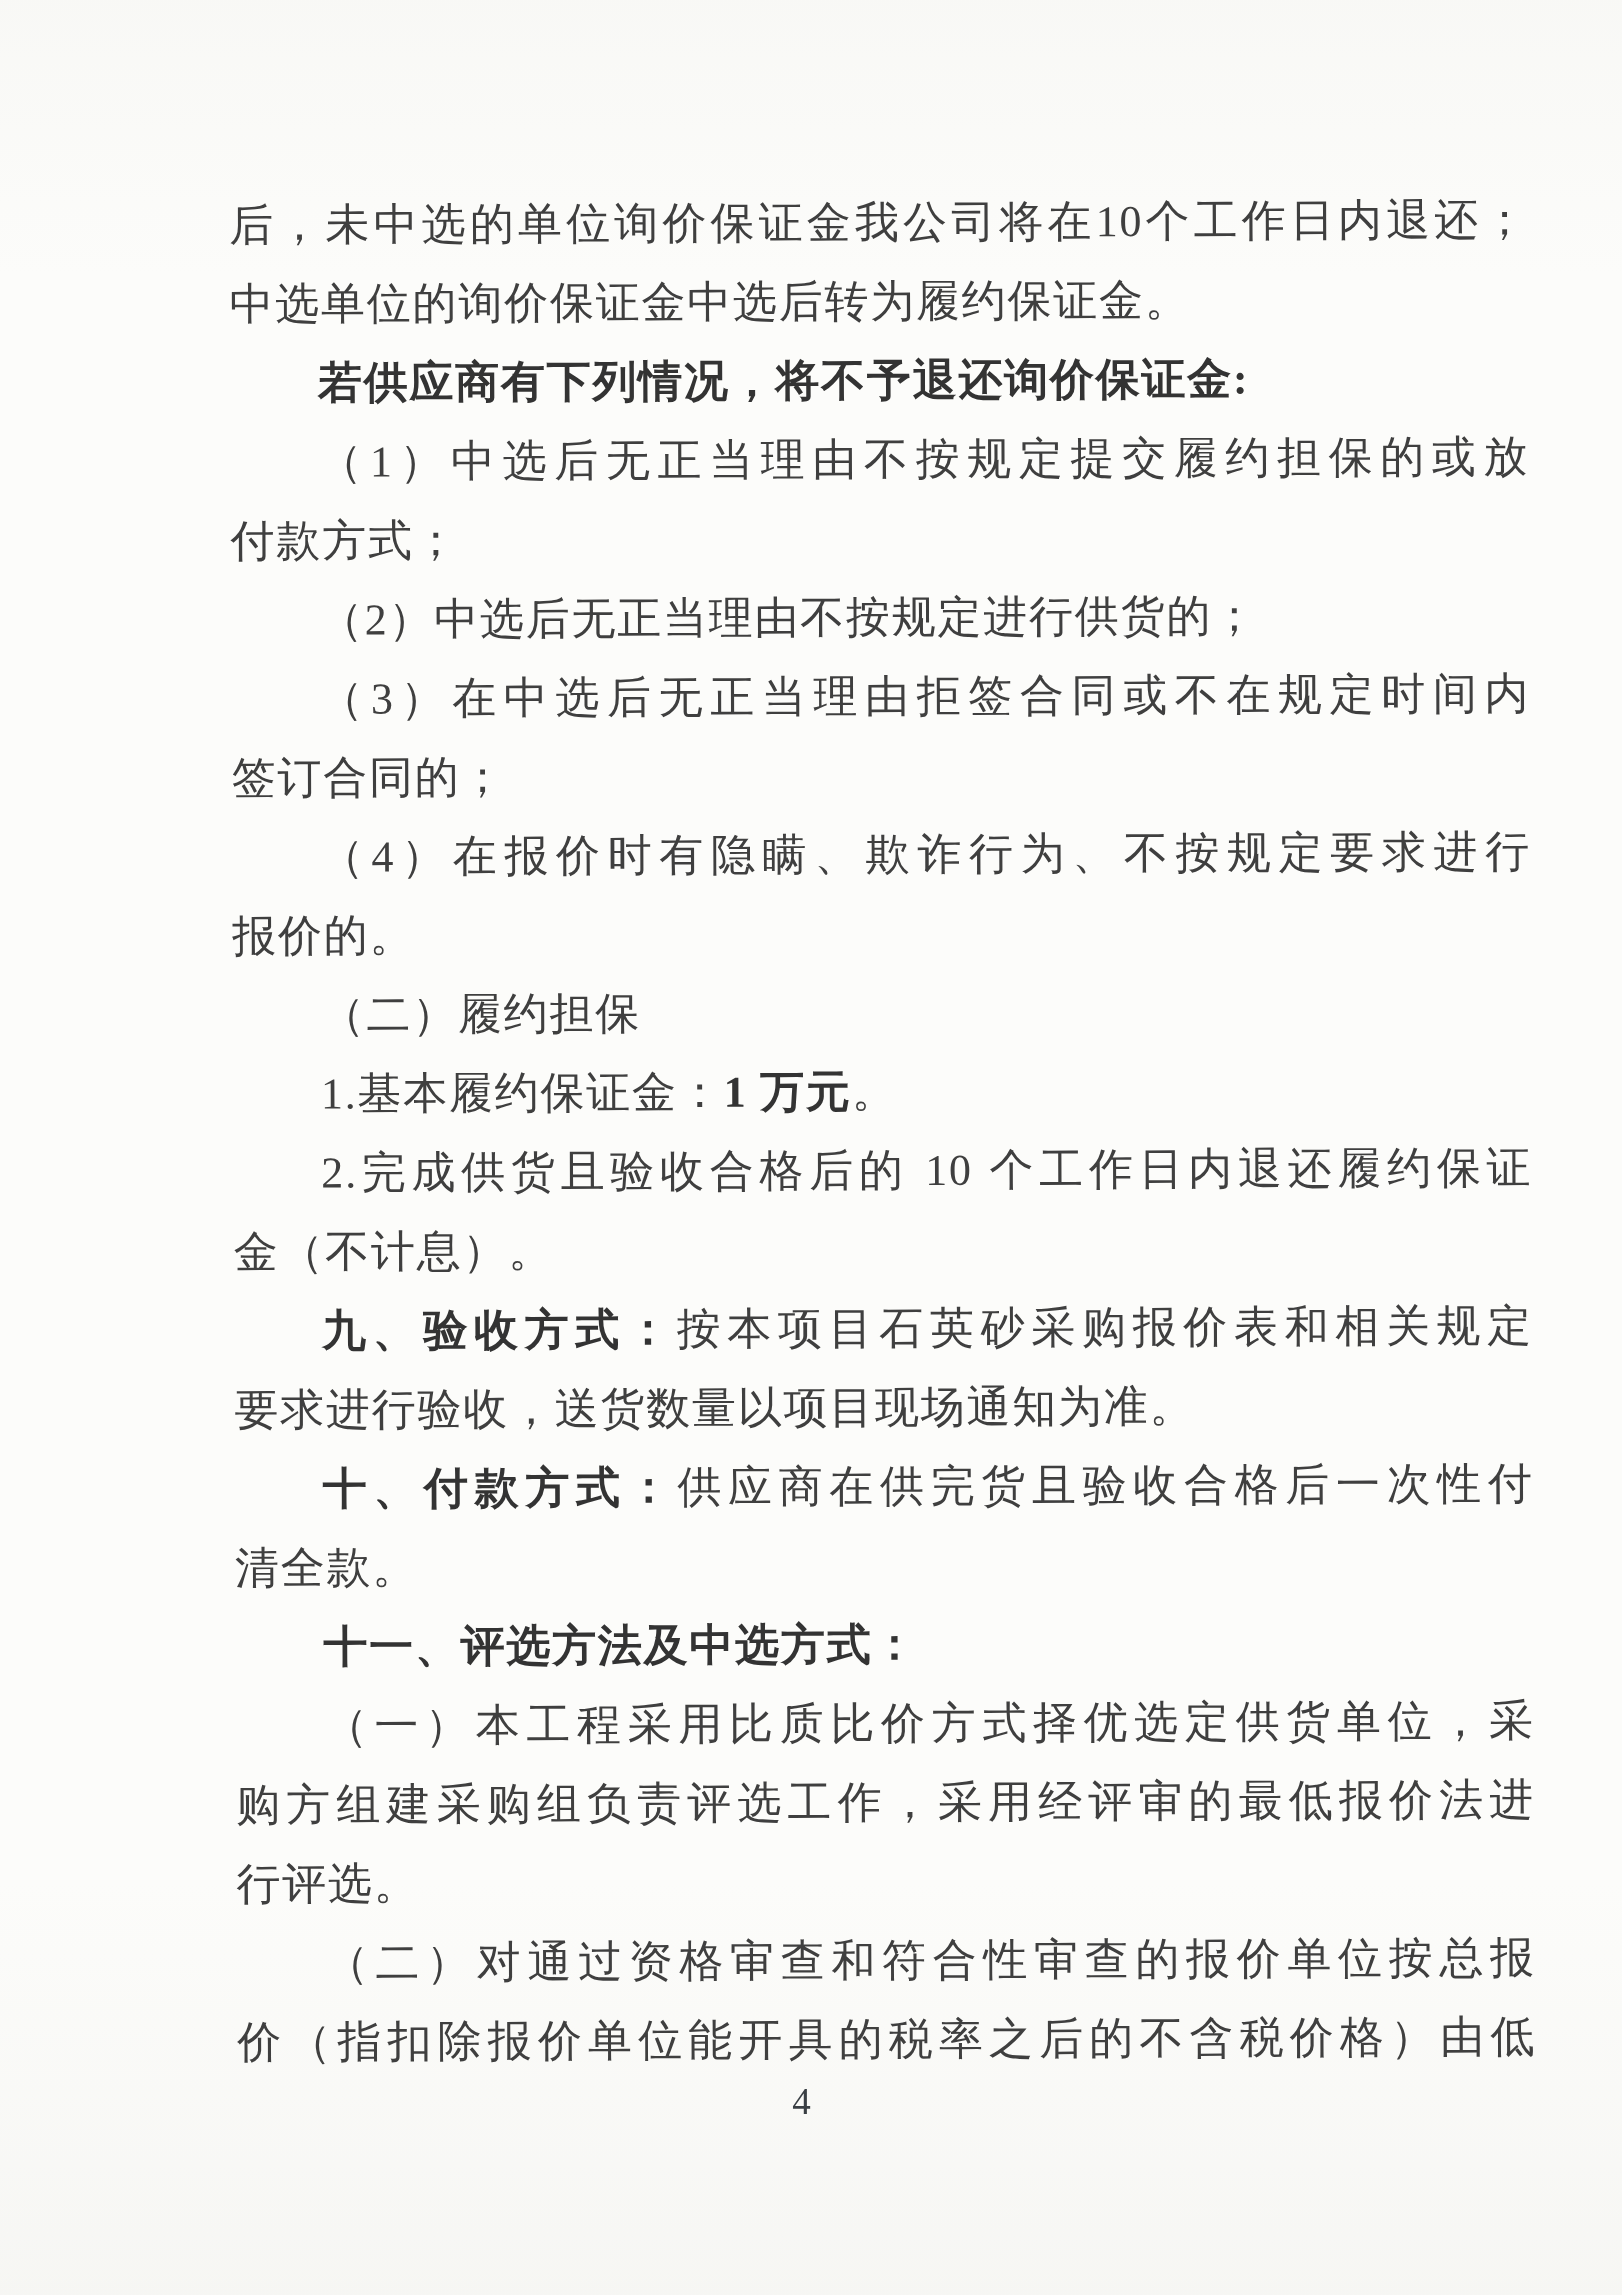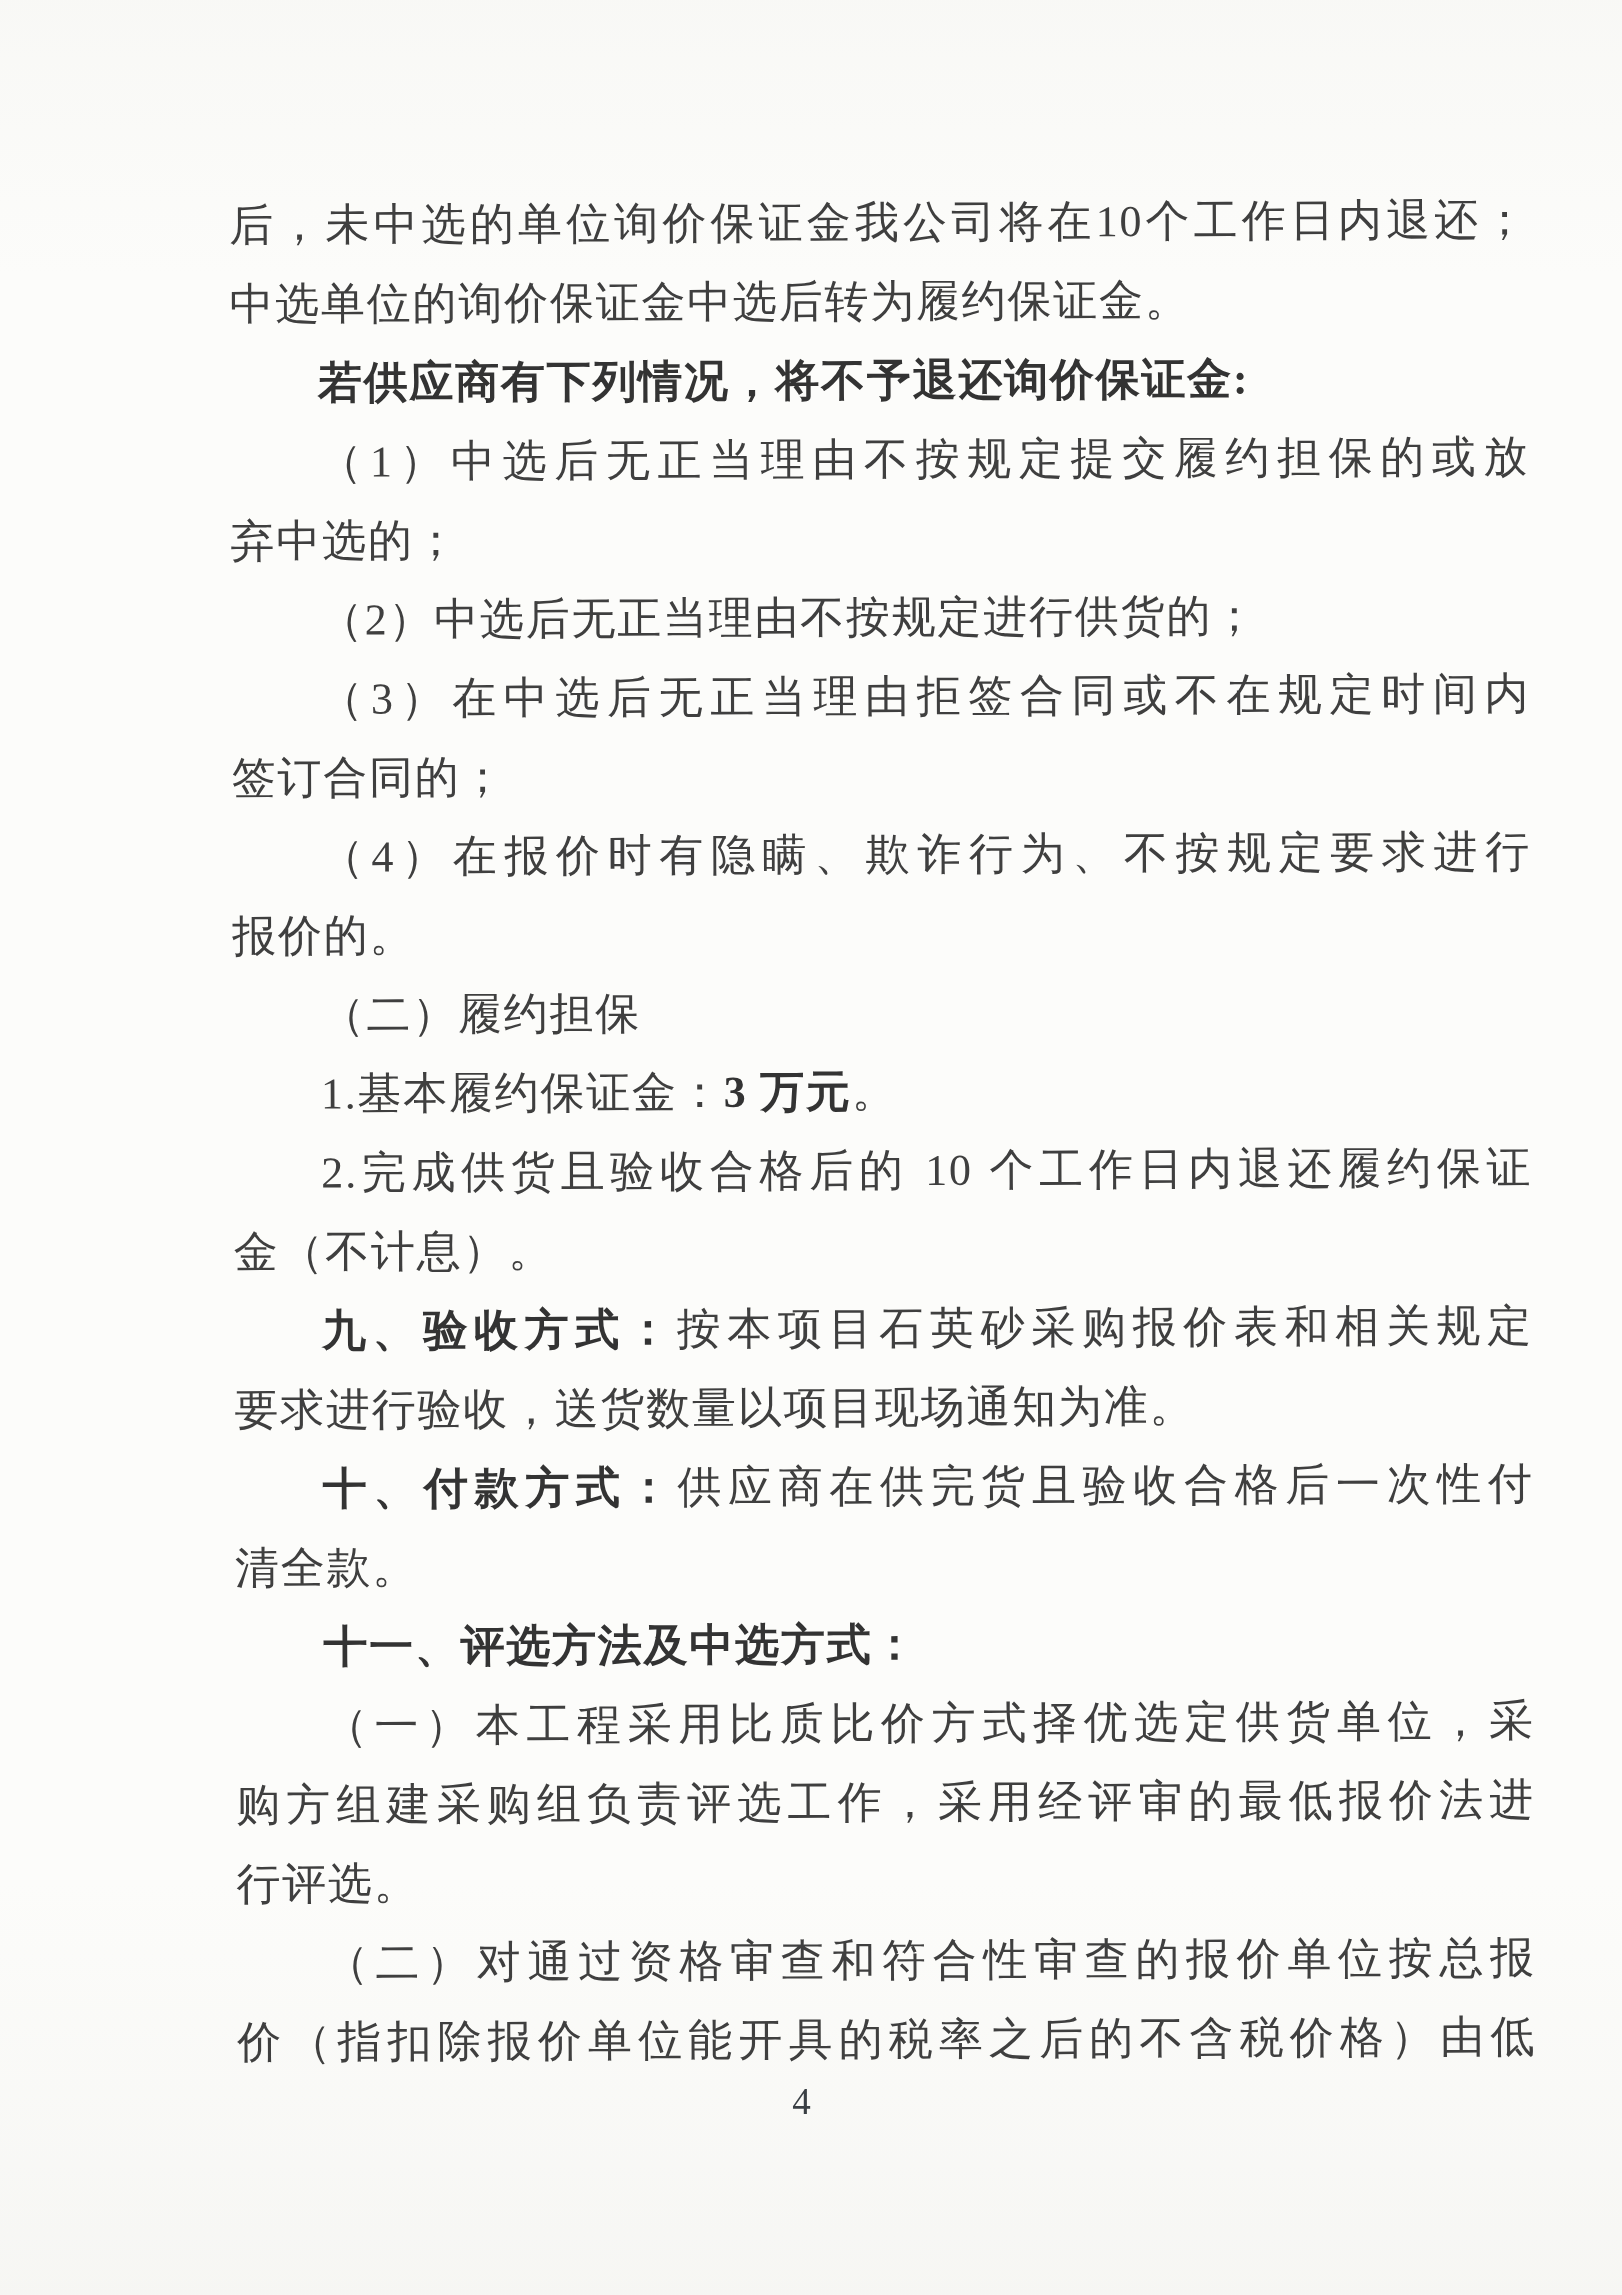--- a/index.html
+++ b/index.html
@@ -62,28 +62,28 @@
 <body>
 
 <div class="paper-texture"></div>
 
 <div class="sheet">
   <div>
       <div class="line justify" style="text-indent: 0em;"><span>后，未中选的单位询价保证金我公司将在10个工作日内退还；</span></div>
       <div class="line" style="text-indent: 0em;"><span>中选单位的询价保证金中选后转为履约保证金。</span></div>
       <div class="line" style="text-indent: 2em;"><span class="b">若供应商有下列情况，将不予退还询价保证金:</span></div>
       <div class="line justify" style="text-indent: 2em;"><span>（1）中选后无正当理由不按规定提交履约担保的或放</span></div>
-      <div class="line" style="text-indent: 0em;"><span>弃中选的；</span></div>
+      <div class="line" style="text-indent: 0em;"><span>付款方式；</span></div>
       <div class="line" style="text-indent: 2em;"><span>（2）中选后无正当理由不按规定进行供货的；</span></div>
       <div class="line justify" style="text-indent: 2em;"><span>（3）在中选后无正当理由拒签合同或不在规定时间内</span></div>
       <div class="line" style="text-indent: 0em;"><span>签订合同的；</span></div>
       <div class="line justify" style="text-indent: 2em;"><span>（4）在报价时有隐瞒、欺诈行为、不按规定要求进行</span></div>
       <div class="line" style="text-indent: 0em;"><span>报价的。</span></div>
       <div class="line" style="text-indent: 2em;"><span>（二）履约担保</span></div>
-      <div class="line" style="text-indent: 2em;"><span>1.基本履约保证金：</span><span class="b">3 万元</span><span>。</span></div>
+      <div class="line" style="text-indent: 2em;"><span>1.基本履约保证金：</span><span class="b">1 万元</span><span>。</span></div>
       <div class="line justify" style="text-indent: 2em;"><span>2.完成供货且验收合格后的 10 个工作日内退还履约保证</span></div>
       <div class="line" style="text-indent: 0em;"><span>金（不计息）。</span></div>
       <div class="line justify" style="text-indent: 2em;"><span class="b">九、验收方式：</span><span>按本项目石英砂采购报价表和相关规定</span></div>
       <div class="line" style="text-indent: 0em;"><span>要求进行验收，送货数量以项目现场通知为准。</span></div>
       <div class="line justify" style="text-indent: 2em;"><span class="b">十、付款方式：</span><span>供应商在供完货且验收合格后一次性付</span></div>
       <div class="line" style="text-indent: 0em;"><span>清全款。</span></div>
       <div class="line" style="text-indent: 2em;"><span class="b">十一、评选方法及中选方式：</span></div>
       <div class="line justify" style="text-indent: 2em;"><span>（一）本工程采用比质比价方式择优选定供货单位，采</span></div>
       <div class="line justify" style="text-indent: 0em;"><span>购方组建采购组负责评选工作，采用经评审的最低报价法进</span></div>
       <div class="line" style="text-indent: 0em;"><span>行评选。</span></div>

